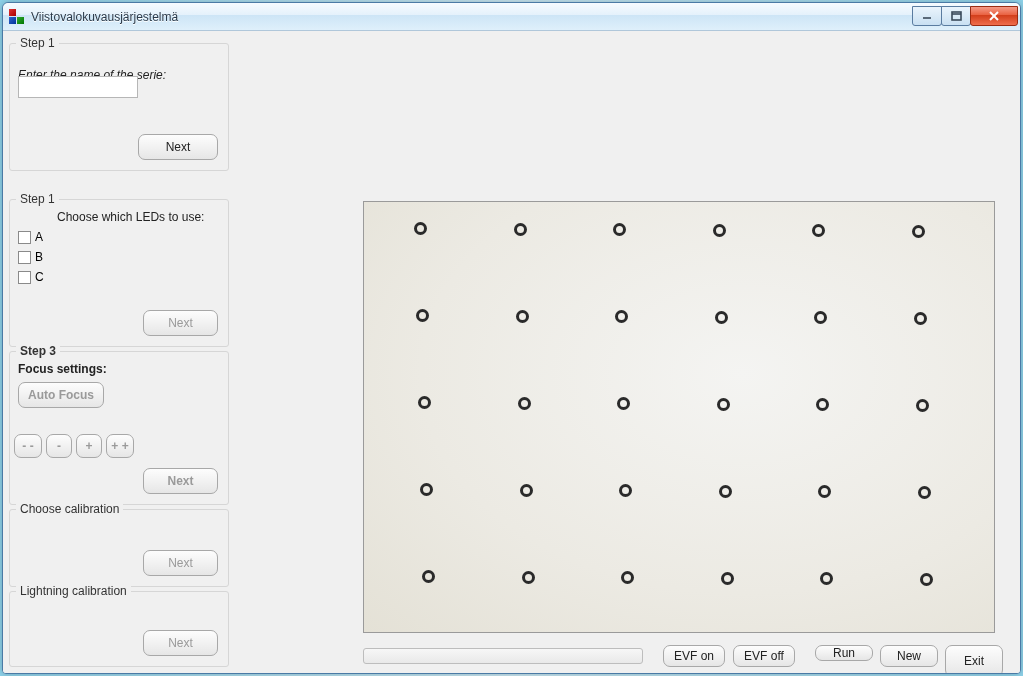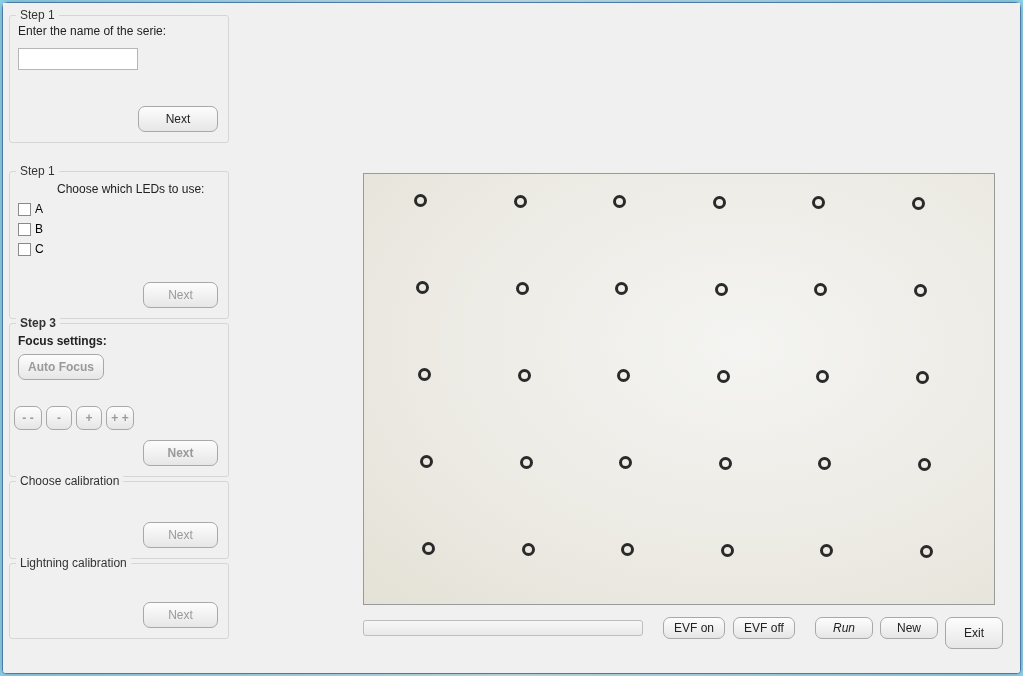--- a/index.html
+++ b/index.html
@@ -74,21 +74,21 @@
     border-radius: 3px; background: #f0f0f0;
   }
   .groupbox > .legend {
     position: absolute; top: -8px; left: 6px;
     background: #f0f0f0; padding: 0 4px; color: #333;
   }
   .gb-label { color: #222; }
 
   
   .gb-step1 { left: 6px; top: 12px; width: 220px; height: 128px; }
-  .gb-step1 .prompt { position: absolute; left: 8px; top: 8px; }
+  .gb-step1 .prompt { position: absolute; left: 8px; top: 24px; font-style: italic; }
   .gb-step1 input[type=text] {
     position: absolute; left: 8px; top: 32px; width: 120px; height: 22px;
     border: 1px solid #b6b6b6; background: #fff; padding: 2px 4px;
   }
   .btn {
     border: 1px solid #a8a8a8;
     background: linear-gradient(to bottom, #fdfdfd, #e6e6e6);
     border-radius: 7px; color: #222; text-align: center;
     display: inline-flex; align-items: center; justify-content: center;
     cursor: default;
@@ -151,29 +151,54 @@
   
   .progress {
     position: absolute; left: 360px; top: 617px; width: 280px; height: 16px;
     border: 1px solid #bdbdbd; border-radius: 3px;
     background: linear-gradient(to bottom, #f7f7f7, #e9e9e9);
   }
 
   
   .evf-on  { position: absolute; left: 660px; top: 614px; width: 62px; height: 22px; }
   .evf-off { position: absolute; left: 730px; top: 614px; width: 62px; height: 22px; }
-  .run-btn { position: absolute; left: 812px; top: 614px; width: 58px; height: 22px; font-style: italic; }
+  .run-btn { position: absolute; left: 812px; top: 614px; width: 58px; height: 16px; }
   .new-btn { position: absolute; left: 877px; top: 614px; width: 58px; height: 22px; }
   .exit-btn{ position: absolute; left: 942px; top: 614px; width: 58px; height: 32px; }
 
 </style>
 </head>
 <body>
 
 <div class="window">
+  <div class="titlebar">
+    <span class="app-icon">
+        <span></span>
+      </span>
+    <span class="title-text">Viistovalokuvausjärjestelmä</span>
+    <div class="win-controls">
+      <div class="win-btn win-min">
+        <svg width="10" height="10">
+            <line x1="1" y1="7" x2="9" y2="7"></line>
+          </svg>
+      </div>
+      <div class="win-btn win-max">
+        <svg width="11" height="10">
+            <rect x="1" y="1" width="9" height="8"></rect>
+            <line x1="1" y1="3" x2="10" y2="3" stroke="#3a4a5a" stroke-width="1.6"></line>
+          </svg>
+      </div>
+      <div class="win-btn close">
+        <svg width="12" height="10">
+            <line x1="2" y1="1" x2="10" y2="9"></line>
+            <line x1="10" y1="1" x2="2" y2="9"></line>
+          </svg>
+      </div>
+    </div>
+  </div>
 
   <div class="client">
 
     <div class="groupbox gb-step1">
       <div class="legend">Step 1</div>
       <div class="prompt gb-label">Enter the name of the serie:</div>
       <input type="text" value="" style="">
       <div class="btn next-btn">Next</div>
     </div>
 

